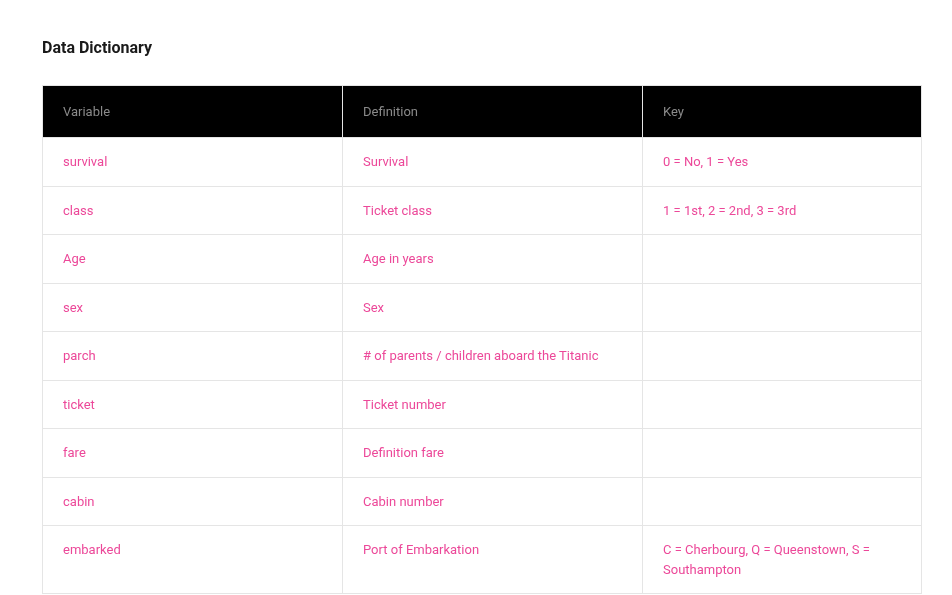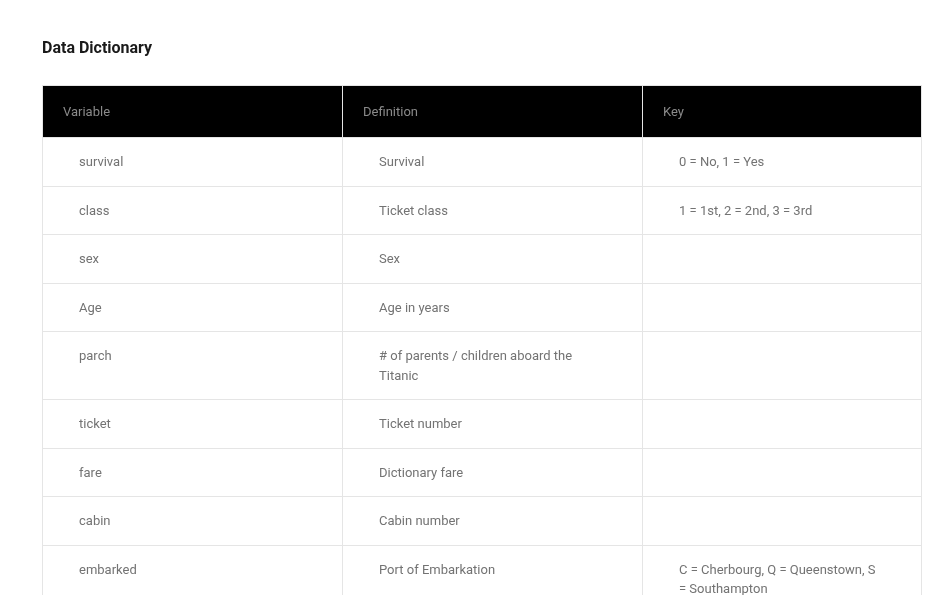--- a/index.html
+++ b/index.html
@@ -27,23 +27,23 @@
     }
     .data-table thead th {
       background: #000000;
       color: #8a8a8a;
       font-weight: 400;
       text-align: left;
       padding: 18px 20px;
       border: 1px solid #e5e5e5;
     }
     .data-table tbody td {
-      padding: 14px 36px;
+      padding: 14px 20px;
       border: 1px solid #e5e5e5;
-      color: #737373;
+      color: #ec4899;
       vertical-align: top;
       line-height: 1.5;
     }
     .col-variable {
       width: 300px;
     }
     .col-definition {
       width: 300px;
     }
     .col-key {
@@ -68,42 +68,42 @@
       <td>survival</td>
       <td>Survival</td>
       <td>0 = No, 1 = Yes</td>
     </tr>
     <tr>
       <td>class</td>
       <td>Ticket class</td>
       <td>1 = 1st, 2 = 2nd, 3 = 3rd</td>
     </tr>
     <tr>
-      <td>sex</td>
-      <td>Sex</td>
+      <td>Age</td>
+      <td>Age in years</td>
       <td></td>
     </tr>
     <tr>
-      <td>Age</td>
-      <td>Age in years</td>
+      <td>sex</td>
+      <td>Sex</td>
       <td></td>
     </tr>
     <tr>
       <td>parch</td>
       <td># of parents / children aboard the Titanic</td>
       <td></td>
     </tr>
     <tr>
       <td>ticket</td>
       <td>Ticket number</td>
       <td></td>
     </tr>
     <tr>
       <td>fare</td>
-      <td>Dictionary fare</td>
+      <td>Definition fare</td>
       <td></td>
     </tr>
     <tr>
       <td>cabin</td>
       <td>Cabin number</td>
       <td></td>
     </tr>
     <tr>
       <td>embarked</td>
       <td>Port of Embarkation</td>

